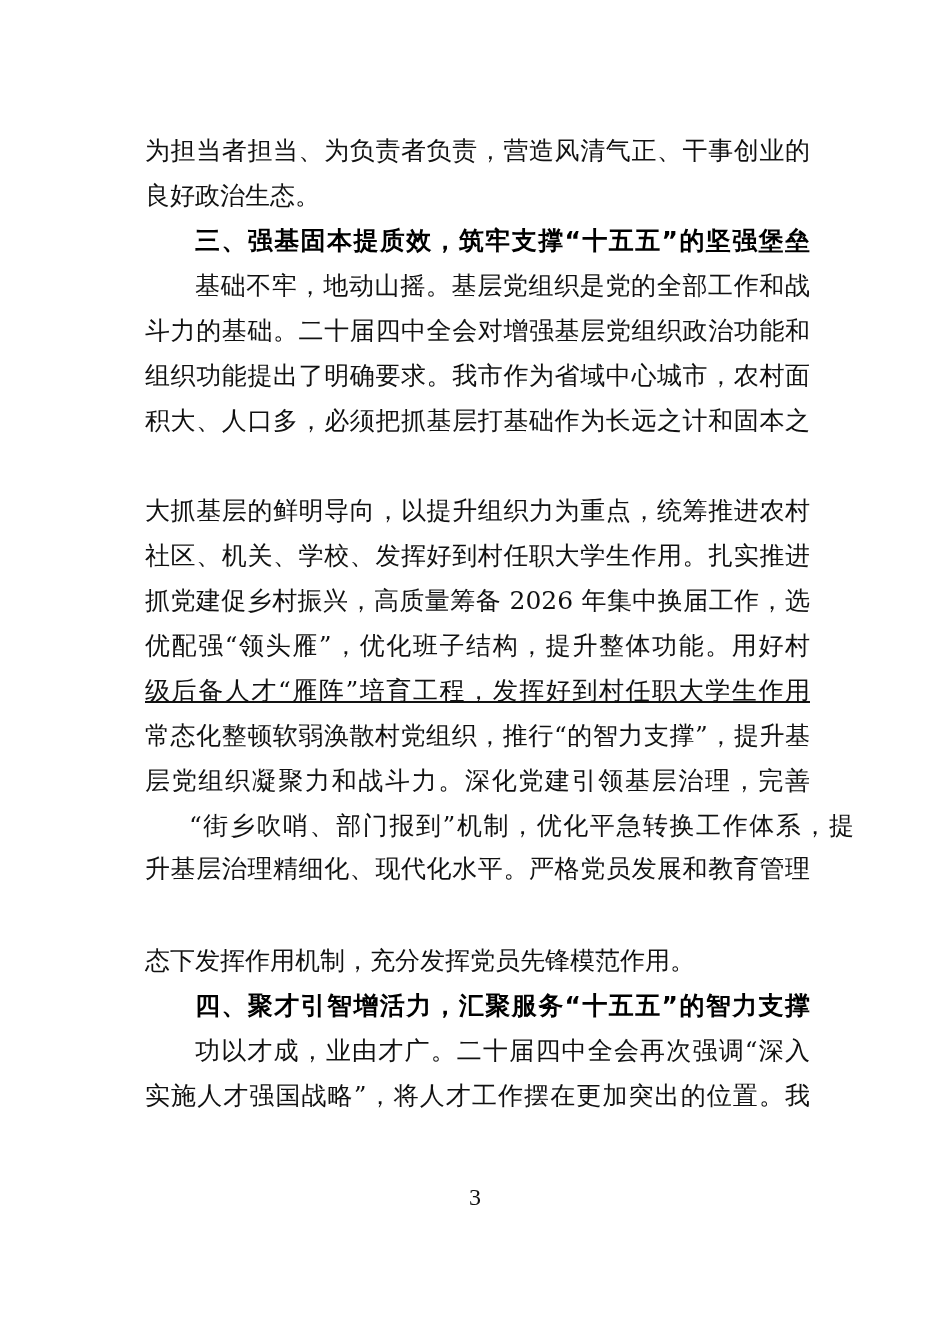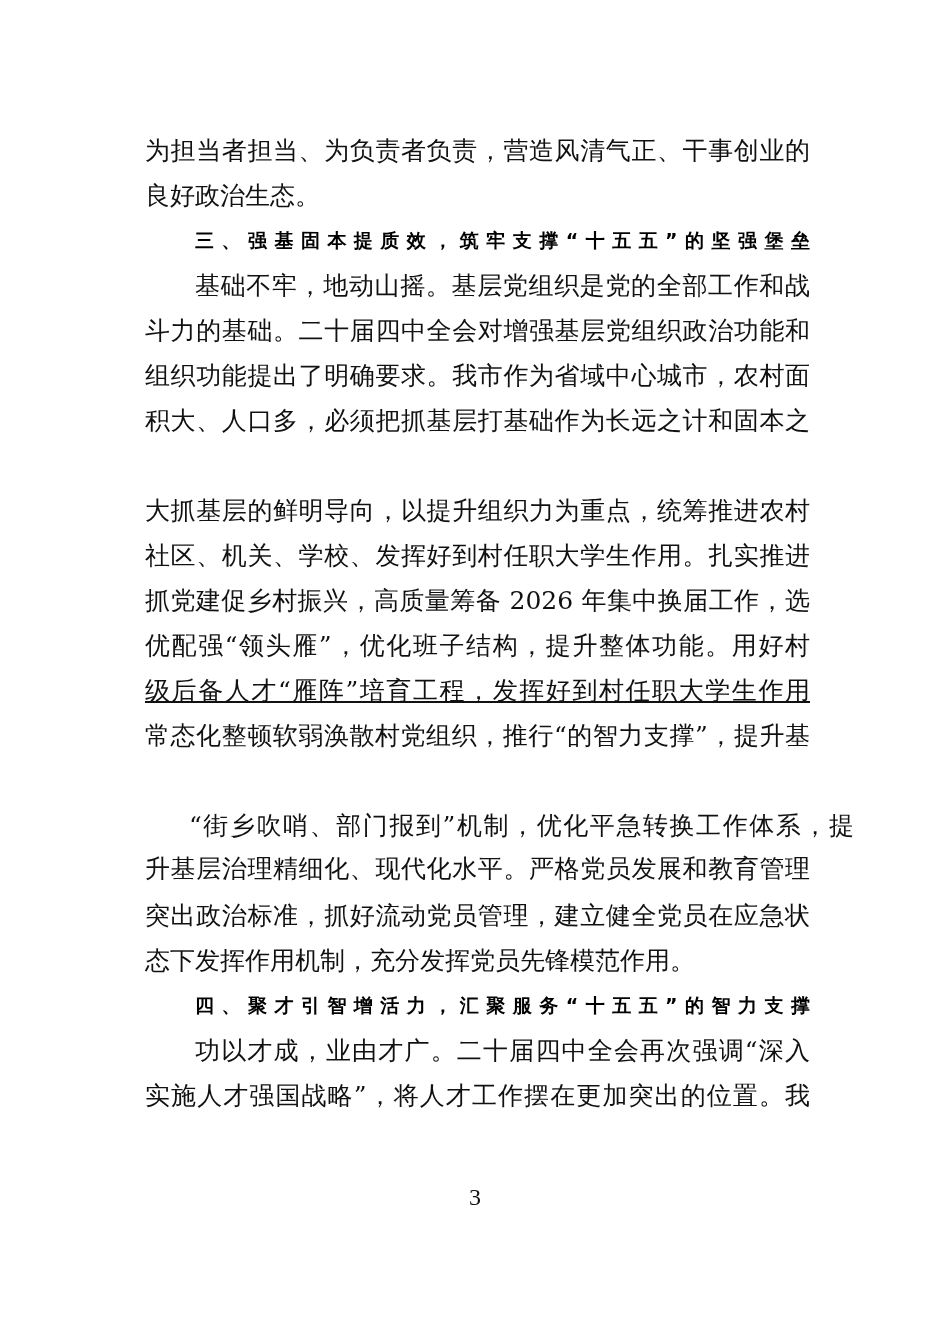--- a/index.html
+++ b/index.html
@@ -18,21 +18,21 @@
       text-align: justify;
       text-align-last: justify;
       letter-spacing: 0;
     }
     .line.last { text-align-last: left; }
     .indent { left: 195px; width: 615px; }
     .heading {
       font-family: "DejaVu Sans", "Liberation Sans", sans-serif;
       font-weight: bold;
       color: #000000;
-      font-size: 19px;
+      font-size: 25px;
     }
     .page-number {
       position: absolute;
       left: 0; width: 950px;
       top: 1184px;
       text-align: center;
       font-family: "Liberation Serif", "DejaVu Serif", serif;
       font-size: 24px;
       color: #111111;
     }
@@ -50,23 +50,23 @@
   <div class="line indent" style="top:263px;">基础不牢，地动山摇。基层党组织是党的全部工作和战</div>
   <div class="line" style="top:308px;">斗力的基础。二十届四中全会对增强基层党组织政治功能和</div>
   <div class="line" style="top:353px;">组织功能提出了明确要求。我市作为省域中心城市，农村面</div>
   <div class="line" style="top:398px;">积大、人口多，必须把抓基层打基础作为长远之计和固本之</div>
   <div class="line" style="top:488px;">大抓基层的鲜明导向，以提升组织力为重点，统筹推进农村</div>
   <div class="line" style="top:533px;">社区、机关、学校、发挥好到村任职大学生作用。扎实推进</div>
   <div class="line" style="top:578px;">抓党建促乡村振兴，高质量筹备 2026 年集中换届工作，选</div>
   <div class="line" style="top:623px;">优配强“领头雁”，优化班子结构，提升整体功能。用好村</div>
   <div class="line" style="top:668px;text-decoration:underline;">级后备人才“雁阵”培育工程，发挥好到村任职大学生作用</div>
   <div class="line" style="top:713px;">常态化整顿软弱涣散村党组织，推行“的智力支撑”，提升基</div>
+  <div class="line" style="top:758px;">层党组织凝聚力和战斗力。深化党建引领基层治理，完善</div>
   <div class="line" style="top:803px;margin-left:44px;">“街乡吹哨、部门报到”机制，优化平急转换工作体系，提</div>
   <div class="line" style="top:848px;font-family:Liberation Mono, monospace;">升基层治理精细化、现代化水平。严格党员发展和教育管理</div>
-  <div class="line" style="top:893px;">突出政治标准，抓好流动党员管理，建立健全党员在应急状</div>
   <div class="line last" style="top:938px;">态下发挥作用机制，充分发挥党员先锋模范作用。</div>
 
   <div class="line heading indent" style="top:983px;">四、聚才引智增活力，汇聚服务“十五五”的智力支撑</div>
 
   <div class="line indent" style="top:1028px;">功以才成，业由才广。二十届四中全会再次强调“深入</div>
   <div class="line" style="top:1073px;">实施人才强国战略”，将人才工作摆在更加突出的位置。我</div>
 
   <div class="page-number">3</div>
 </div>
 

